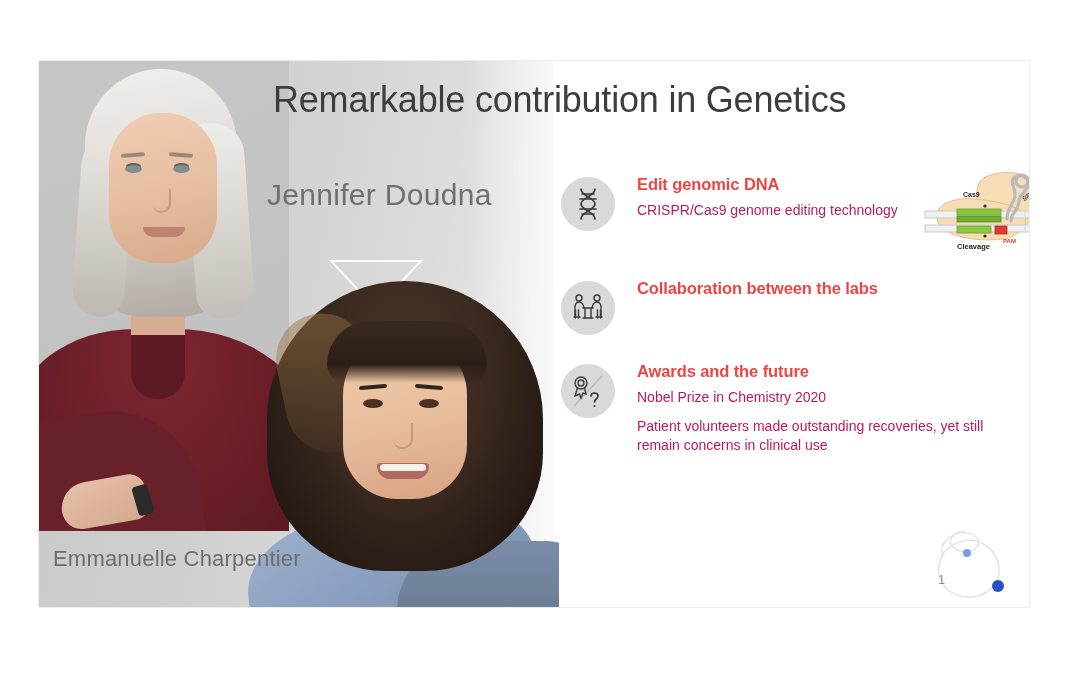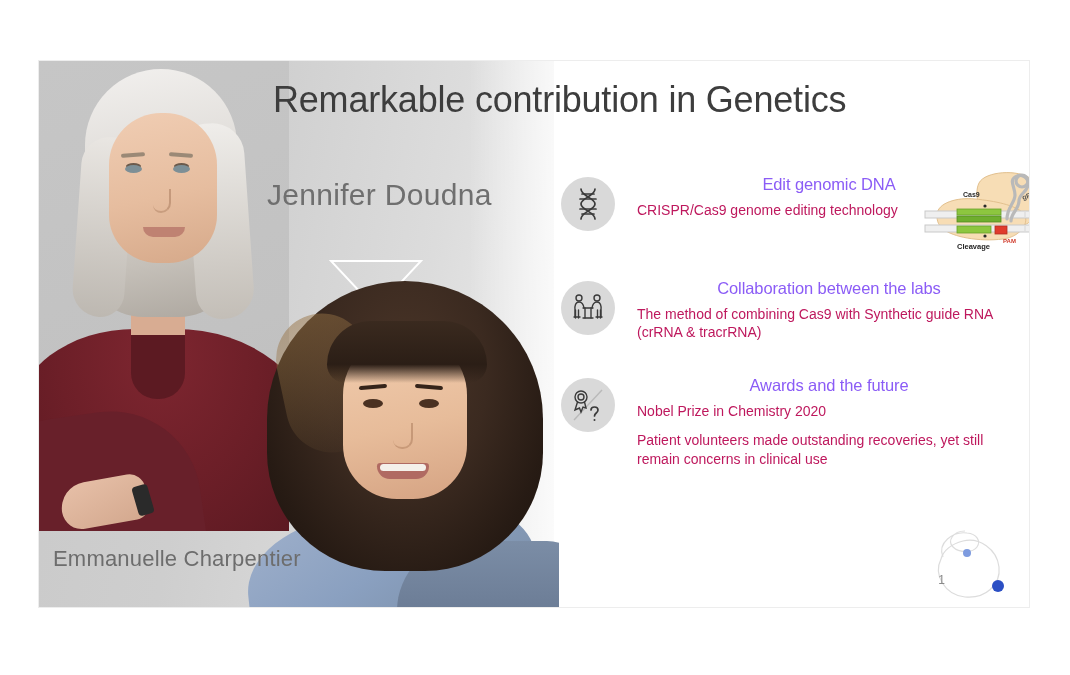--- a/index.html
+++ b/index.html
@@ -371,35 +371,34 @@
     margin-top: 4px;
   }
   .row-icon svg { display: block; }
   .row-text {
     flex: 1 1 auto;
     padding-left: 22px;
     padding-top: 2px;
   }
   .row-heading {
     font-size: 16.5px;
-    font-weight: normal;
-    color: #8b5cf6;
+    font-weight: bold;
+    color: #ef4444;
     margin-bottom: 7px;
     letter-spacing: -.1px;
-    text-align: center;
   }
   .row-body {
     font-size: 14px;
     color: #be185d;
     line-height: 1.32;
   }
   .row-body + .row-body { margin-top: 11px; }
 
   #row-1 { margin-bottom: 46px; }
-  #row-2 { margin-bottom: 32px; }
+  #row-2 { margin-bottom: 25px; }
 
   
   .crispr-figure {
     position: absolute;
     left: 884px;
     top: 106px;
     width: 138px;
     height: 100px;
   }
   .crispr-figure svg { display: block; }
@@ -512,21 +511,20 @@
             <path d="M28.5 17 L28.5 25 M25.5 17 L25.5 25"></path>
             <path d="M24 24 L30 24"></path>
             <path d="M11 15 L21 15"></path>
             <path d="M13 15 L13 25 M19 15 L19 25"></path>
             <path d="M11 25 L21 25"></path>
           </g>
         </svg>
       </div>
       <div class="row-text">
         <div class="row-heading">Collaboration between the labs</div>
-        <div class="row-body">The method of combining Cas9 with Synthetic guide RNA (crRNA &amp; tracrRNA)</div>
       </div>
     </div>
 
     <div class="content-row" id="row-3">
       <div class="row-icon">
         <svg width="40" height="40" viewBox="0 0 40 40">
           <line x1="34" y1="5" x2="6" y2="35" stroke="#b9b9b9" stroke-width="1.4"></line>
           <g fill="none" stroke="#3a3a3a" stroke-width="1.4" stroke-linecap="round">
             <circle cx="13" cy="12" r="6"></circle>
             <circle cx="13" cy="12" r="3"></circle>

